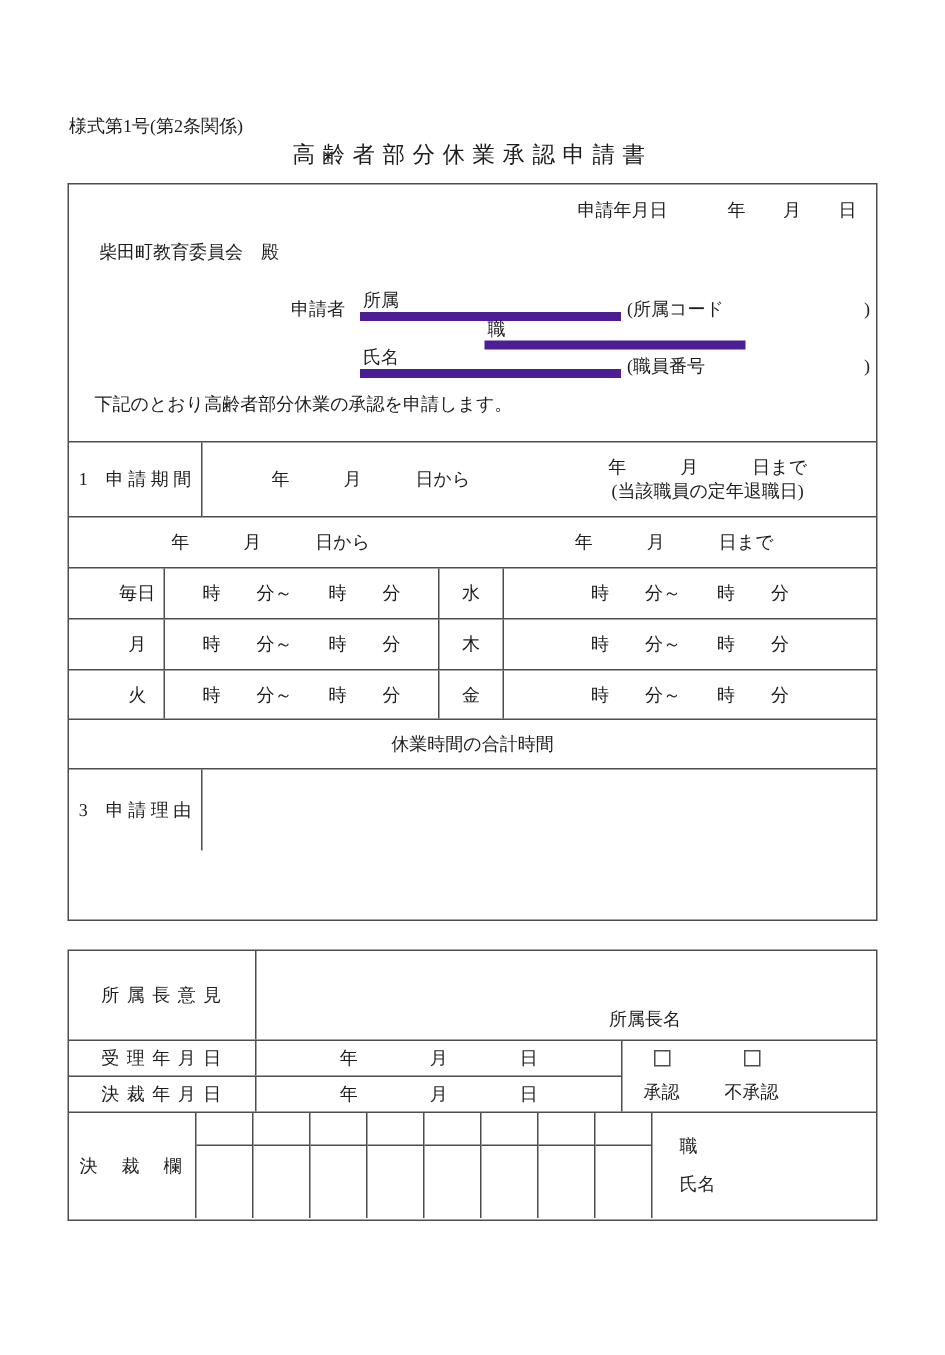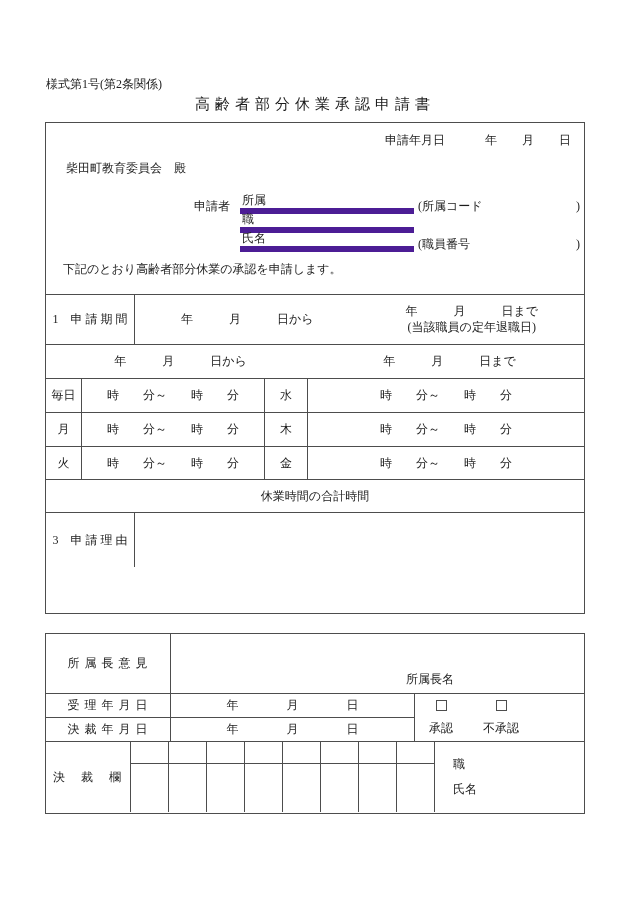--- a/index.html
+++ b/index.html
@@ -21,32 +21,32 @@
   .bb{border-bottom:1px solid #4d4d4d;}
   .lbl{display:flex;align-items:center;justify-content:center;text-align:center;}
   .ctr{display:flex;align-items:center;justify-content:center;}
   
   .intro{position:relative;height:171px;}
   .date-line{top:10px;right:13px;}
   .date-line .yy{margin-left:40px;}
   .date-line .mm,.date-line .dd{margin-left:25px;}
   .addressee{left:20px;top:38px;}
   .applicant{left:148px;top:72px;}
-  .app-row{display:flex;align-items:flex-end;height:19px;}
+  .app-row{display:flex;align-items:flex-end;height:19px;justify-content:center;}
   .app-label{width:46px;}
   .field{display:inline-block;width:172px;border-bottom:6px solid #4c1d95;padding-left:2px;}
   .paren-wrap{display:inline-flex;width:166px;justify-content:space-between;padding-left:4px;box-sizing:border-box;font-family:Liberation Serif, serif;}
   .statement{left:17px;top:139px;}
   
   .label-col{width:89px;flex:none;}
   .period-cell{flex:1;display:flex;align-items:center;}
   .period-col{flex:1;display:flex;flex-direction:column;align-items:center;gap:1px;}
   .sub{display:flex;flex-direction:column;flex:1;}
   .subrow{display:flex;box-sizing:border-box;}
-  .day1{width:36px;flex:none;}
+  .day1{width:36px;flex:none;margin-left:28px;}
   .time1{width:183px;flex:none;}
   .day2{width:43px;flex:none;}
   .time2{flex:1;}
   .total-row{display:flex;align-items:center;justify-content:center;}
   
   .blabel-col{width:125px;flex:none;letter-spacing:1px;}
   .opinion-cell{flex:1;position:relative;}
   .supervisor-name{position:absolute;left:235px;bottom:6px;}
   .dates-wrap{display:flex;}
   .dates-left{display:flex;flex-direction:column;width:368px;flex:none;}

